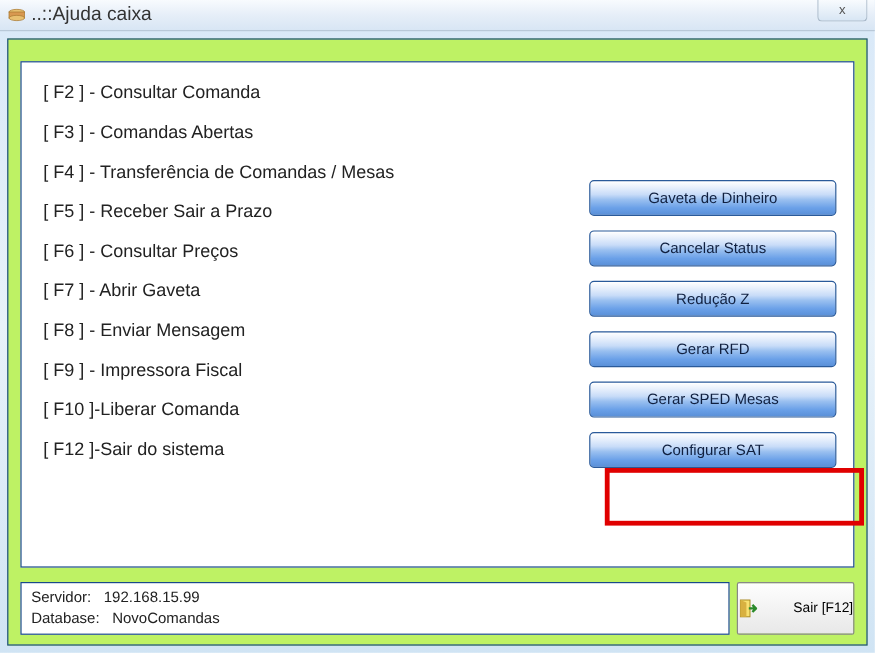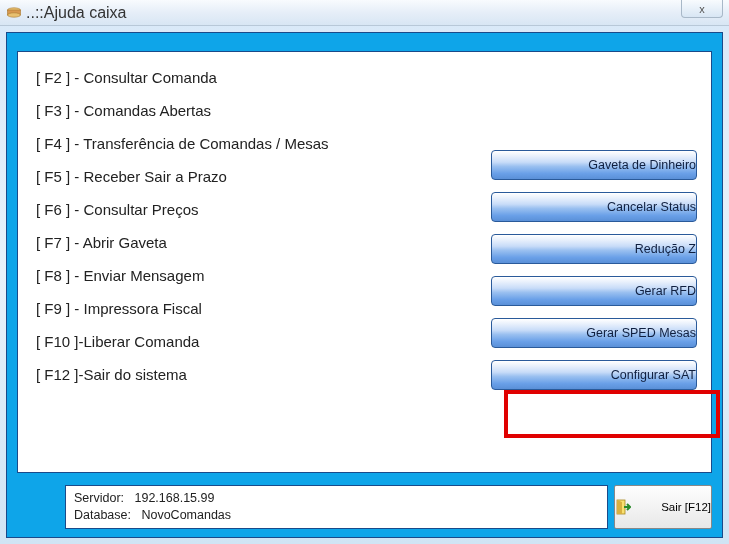--- a/index.html
+++ b/index.html
@@ -42,21 +42,21 @@
     display: flex;
     align-items: center;
     justify-content: center;
     font-size: 11px;
     color: #555;
     cursor: pointer;
   }
   .outer-frame {
     margin: 6px;
     border: 1px solid #1a4a8a;
-    background: #0ea5e9;
+    background: #bef264;
     height: 506px;
     position: relative;
   }
   .inner-spacer {
     height: 18px;
   }
   .main-panel {
     margin: 0 10px;
     border: 1px solid #1a4a8a;
     background: #fff;
@@ -93,39 +93,38 @@
       #e8f0fc 18%,
       #c8dcf8 40%,
       #9ac0f0 55%,
       #6aa0e8 80%,
       #5a90d8 100%);
     color: #102040;
     font-size: 12.5px;
     font-family: Tahoma, Arial, sans-serif;
     display: flex;
     align-items: center;
-    justify-content: flex-end;
+    justify-content: center;
     cursor: pointer;
     box-shadow: inset 0 1px 0 rgba(255,255,255,0.8);
   }
   .highlight-box {
     position: absolute;
     border: 4px solid #e00000;
     pointer-events: none;
   }
   .statusbar {
     position: absolute;
     left: 10px;
     right: 10px;
     bottom: 8px;
     height: 44px;
     display: flex;
     align-items: stretch;
     gap: 6px;
-    margin-left: 48px;
   }
   .status-left {
     flex: 1;
     border: 1px solid #1a4a8a;
     background: #fff;
     padding: 4px 8px;
     font-size: 12.5px;
     font-family: Tahoma, Arial, sans-serif;
     color: #222;
     display: flex;

